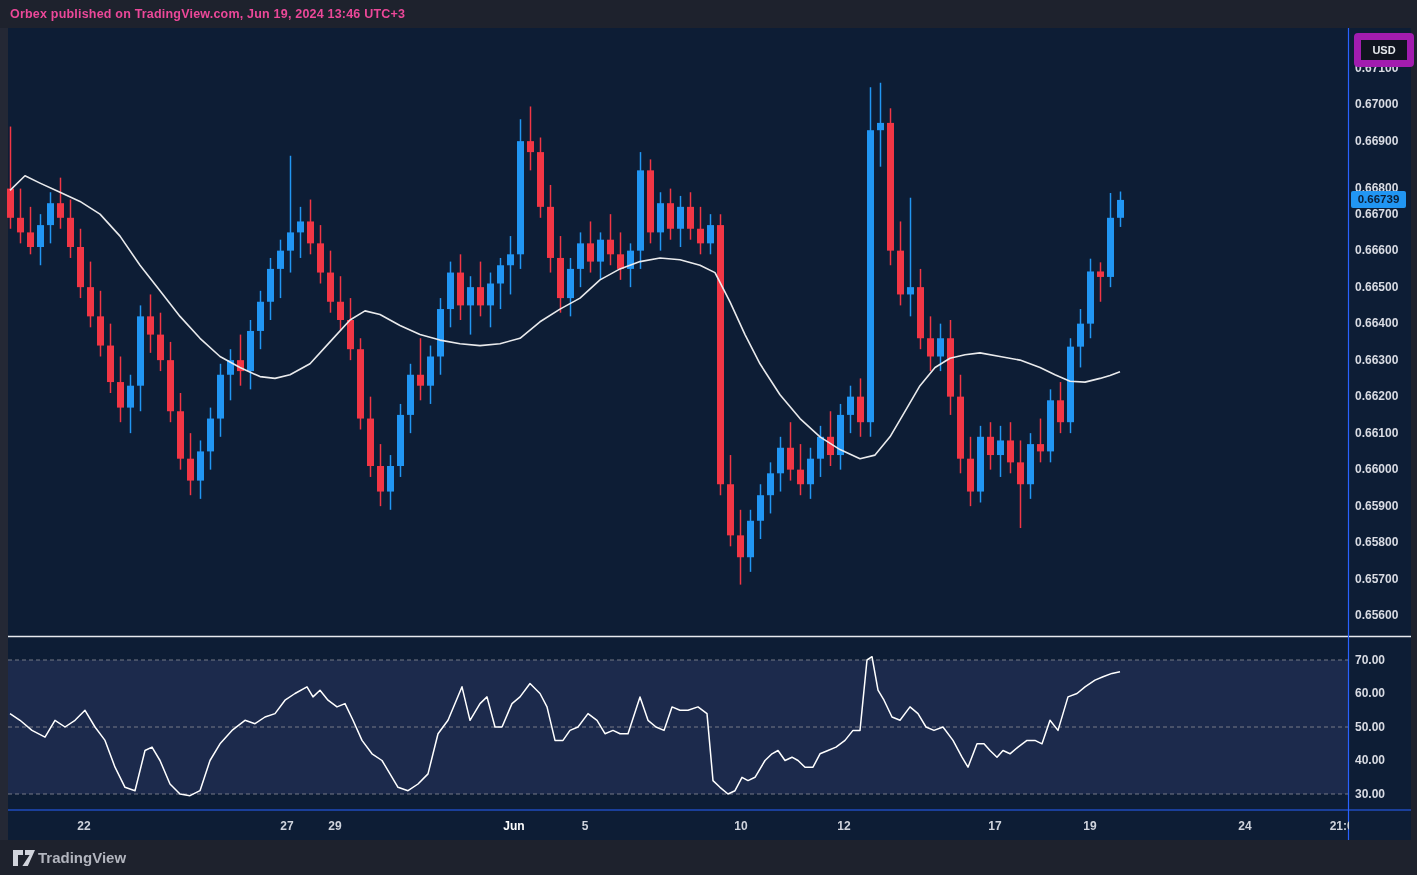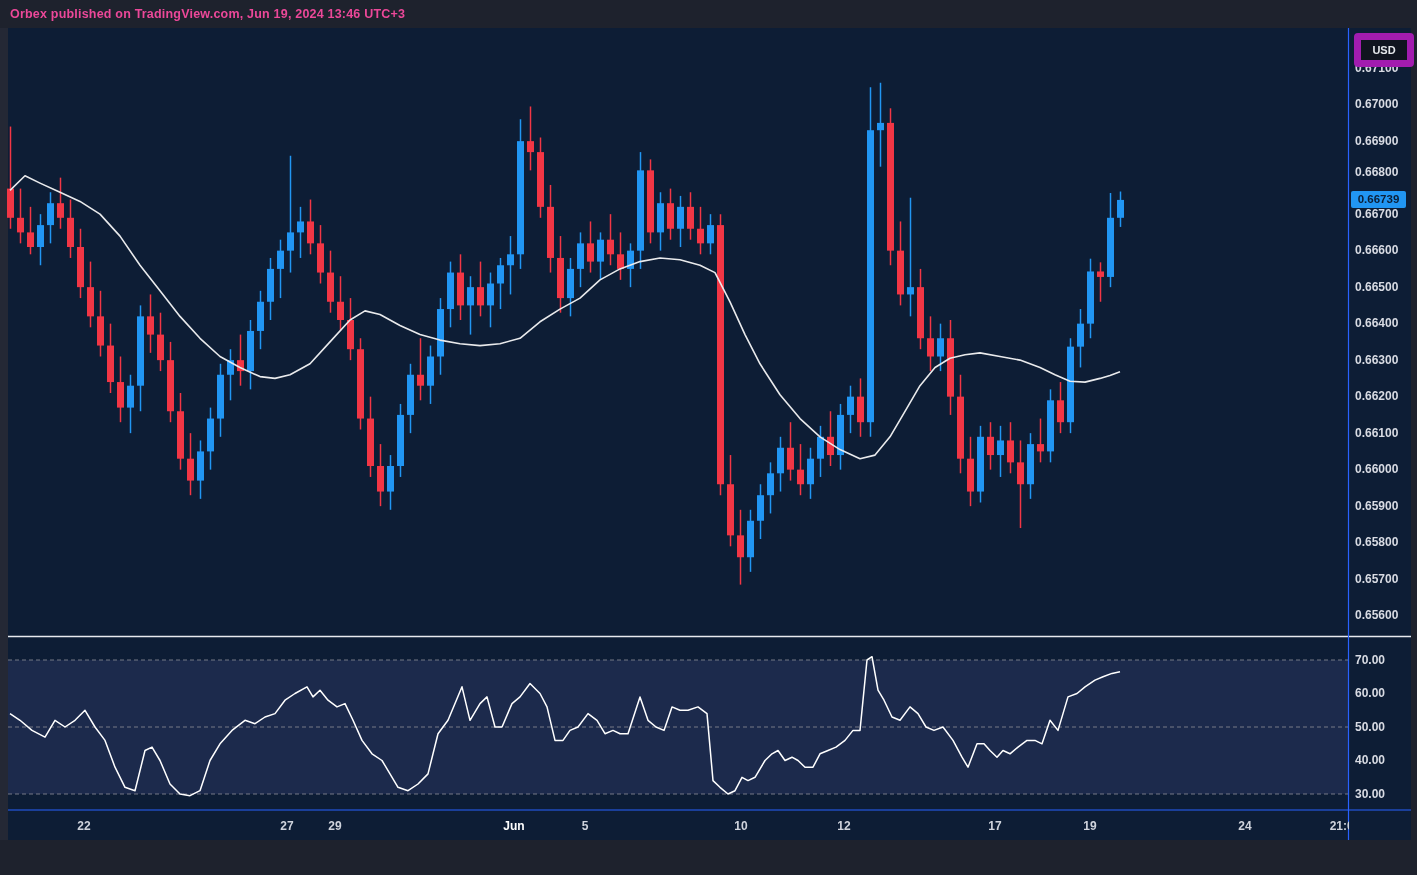--- a/index.html
+++ b/index.html
@@ -279,21 +279,21 @@
         <div class="tlab" style="left: 741px; top: 9px;">10</div>
         <div class="tlab" style="left: 844px; top: 9px;">12</div>
         <div class="tlab" style="left: 995px; top: 9px;">17</div>
         <div class="tlab" style="left: 1090px; top: 9px;">19</div>
         <div class="tlab" style="left: 1245px; top: 9px;">24</div>
         <div class="tlab" style="left: 1345px; top: 9px;">21:00</div>
       </div>
   <div class="pxlab" style="left: 1355px; top: 60.65px;">0.67100</div>
       <div class="pxlab" style="left: 1355px; top: 97.15px;">0.67000</div>
       <div class="pxlab" style="left: 1355px; top: 133.65px;">0.66900</div>
-      <div class="pxlab" style="left: 1355px; top: 165px;">0.66800</div>
+      <div class="pxlab" style="left: 1355px; top: 181px;">0.66800</div>
       <div class="pxlab" style="left: 1355px; top: 206.65px;">0.66700</div>
       <div class="pxlab" style="left: 1355px; top: 243.15px;">0.66600</div>
       <div class="pxlab" style="left: 1355px; top: 279.65px;">0.66500</div>
       <div class="pxlab" style="left: 1355px; top: 316.15px;">0.66400</div>
       <div class="pxlab" style="left: 1355px; top: 352.65px;">0.66300</div>
       <div class="pxlab" style="left: 1355px; top: 389.15px;">0.66200</div>
       <div class="pxlab" style="left: 1355px; top: 425.65px;">0.66100</div>
       <div class="pxlab" style="left: 1355px; top: 462.15px;">0.66000</div>
       <div class="pxlab" style="left: 1355px; top: 498.65px;">0.65900</div>
       <div class="pxlab" style="left: 1355px; top: 535.15px;">0.65800</div>
@@ -302,13 +302,20 @@
       <div class="pxlab" style="left: 1355px; top: 652.514px;">70.00</div>
       <div class="pxlab" style="left: 1355px; top: 686.014px;">60.00</div>
       <div class="pxlab" style="left: 1355px; top: 719.514px;">50.00</div>
       <div class="pxlab" style="left: 1355px; top: 753.014px;">40.00</div>
       <div class="pxlab" style="left: 1355px; top: 786.514px;">30.00</div>
     </div>
 
   <div class="usd-btn">USD</div>
   <div class="price-badge" id="price-badge" style="top: 191.415px; background: rgb(33, 150, 243); color: rgb(12, 30, 53);">0.66739</div>
 
+  <div class="ftr">
+    <svg class="ftr-logo" width="24" height="18" viewBox="0 0 24 18">
+      <path d="M1 1 h10 v5 h-5 v11 h-5 z" fill="#d1d4dc"></path>
+      <path d="M13 1 h10 l-7.2 16 h-5.4 l7.2-11 h-4.6 z" fill="#d1d4dc"></path>
+    </svg>
+    <span class="ftr-brand">TradingView</span>
+  </div>
 </div>
 
 </body></html>

